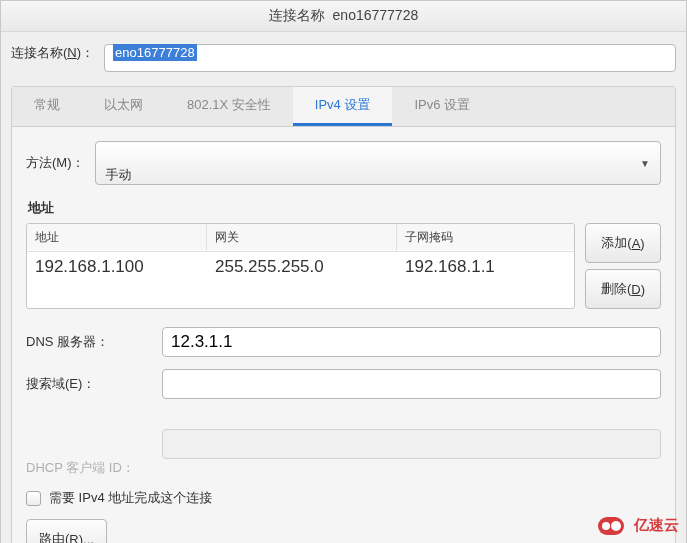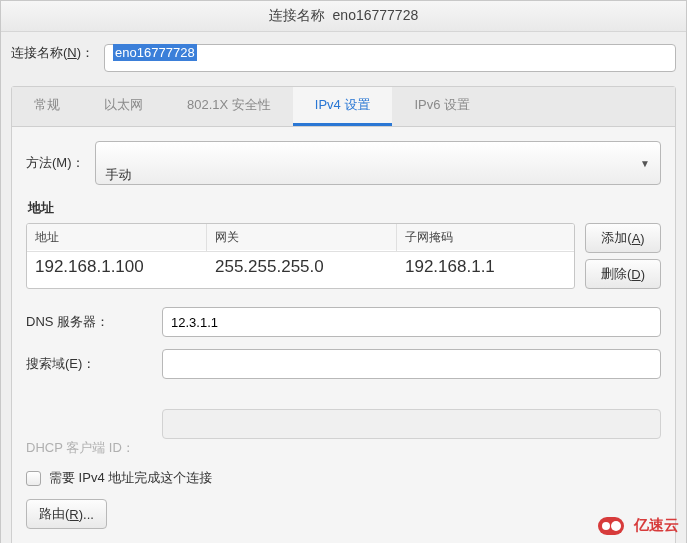--- a/index.html
+++ b/index.html
@@ -21,25 +21,25 @@
 .select .caret { position: absolute; right: 10px; top: 50%; transform: translateY(-50%); color: #555; font-size: 10px; }
 .section-title { font-weight: bold; margin: 2px 0 6px 2px; }
 .addr-area { display: flex; gap: 10px; }
 .addr-table { flex: 1; border: 1px solid #c6c6c6; border-radius: 3px; background: #fff; overflow: hidden; }
 .addr-head, .addr-row { display: grid; grid-template-columns: 180px 190px 1fr; }
 .addr-head { background: #f7f7f7; height: 26px; }
 .addr-head .cell { border-right: 1px solid #e0e0e0; border-bottom: 1px solid #e0e0e0; padding: 5px 8px; color: #444; font-size: 12px; }
 .addr-head .cell:last-child { border-right: none; }
 .addr-row .cell { padding: 7px 8px; font-size: 17px; }
 .addr-btns { display: flex; flex-direction: column; gap: 6px; }
-.btn { height: 30px; min-width: 76px; padding: 0 12px; border: 1px solid #b8b8b8; border-radius: 4px; background: linear-gradient(#fdfdfd,#e9e9e9); cursor: pointer; font-size: 13px; color: #333; display: inline-flex; align-items: center; justify-content: center; }
+.btn { height: 40px; min-width: 76px; padding: 0 12px; border: 1px solid #b8b8b8; border-radius: 4px; background: linear-gradient(#fdfdfd,#e9e9e9); cursor: pointer; font-size: 13px; color: #333; display: inline-flex; align-items: center; justify-content: center; }
 .btn .u { text-decoration: underline; }
 .form-rows { margin-top: 18px; display: grid; grid-template-columns: 136px 1fr; row-gap: 12px; align-items: center; }
 .form-rows label { white-space: nowrap; }
-.text-input { height: 30px; border: 1px solid #b8b8b8; border-radius: 4px; padding: 0 8px; background: #fff; font-size: 13px; }
+.text-input { height: 30px; border: 1px solid #b8b8b8; border-radius: 4px; padding: 0 8px; background: #fff; font-size: 17px; }
 .text-input.disabled { background: #f0f0f0; border-color: #d2d2d2; }
 .disabled-label { color: #b0b0b0; margin-top: 48px; }
 .chk-row { margin-top: 12px; display: flex; align-items: center; gap: 8px; text-align: right; }
 .chk { width: 15px; height: 15px; border: 1px solid #a9a9a9; border-radius: 3px; background: linear-gradient(#fff,#ececec); }
 .routes-row { display: flex; margin-top: 12px; }
 .footer { display: flex; justify-content: flex-end; gap: 10px; padding: 10px 12px 12px 0; }
 .watermark { position: fixed; right: 8px; bottom: 8px; display: flex; align-items: center; gap: 10px; color: #d73b3b; font-weight: bold; font-size: 15px; justify-content: center; }
 .watermark .logo { width: 26px; height: 18px; background: #d73b3b; border-radius: 9px; position: relative; }
 .watermark .logo::before, .watermark .logo::after { content:""; position:absolute; background:#fff; border-radius:50%; }
 .watermark .logo::before { width:8px; height:8px; left:4px; top:5px; }

